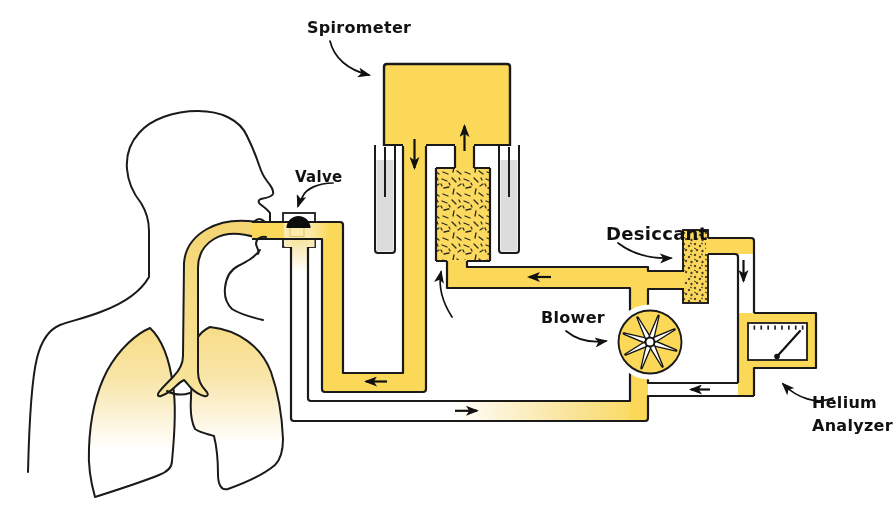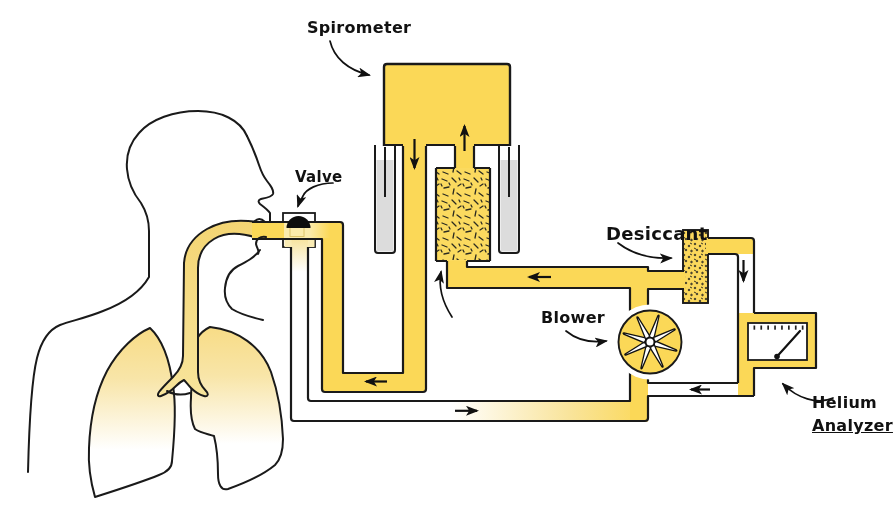--- a/index.html
+++ b/index.html
@@ -6,21 +6,21 @@
   #stage{position:relative;width:896px;height:530px;background:#fff;overflow:hidden;
          font-family:"DejaVu Sans",sans-serif;}
   #diagram-svg{position:absolute;left:0;top:0;}
   .lbl{position:absolute;color:#111;font-weight:600;letter-spacing:.3px;white-space:nowrap;}
   .lbl-spirometer{left:307px;top:18px;font-size:16px;text-align:center;}
   .lbl-valve{left:295px;top:160px;font-size:15px;margin-top:8px;}
   .lbl-sodalime{left:436px;top:319px;font-size:17px;}
   .lbl-blower{left:541px;top:308px;font-size:16px;}
   .lbl-desiccant{left:606px;top:223px;font-size:18px;}
   .lbl-helium1{left:812px;top:393px;font-size:16px;text-align:center;}
-  .lbl-helium2{left:812px;top:416px;font-size:16px;text-decoration:underline;}
+  .lbl-helium2{left:812px;top:416px;font-size:16px;}
 </style>
 </head>
 <body>
 
 <div id="stage">
   <svg id="diagram-svg" width="896" height="530" viewBox="0 0 896 530">
     <defs>
       <linearGradient id="lungGrad" x1="0" y1="0" x2="0" y2="1">
         <stop offset="0" stop-color="#F8DC86"></stop>
           <stop offset="0.3" stop-color="#F8E5A8"></stop>

